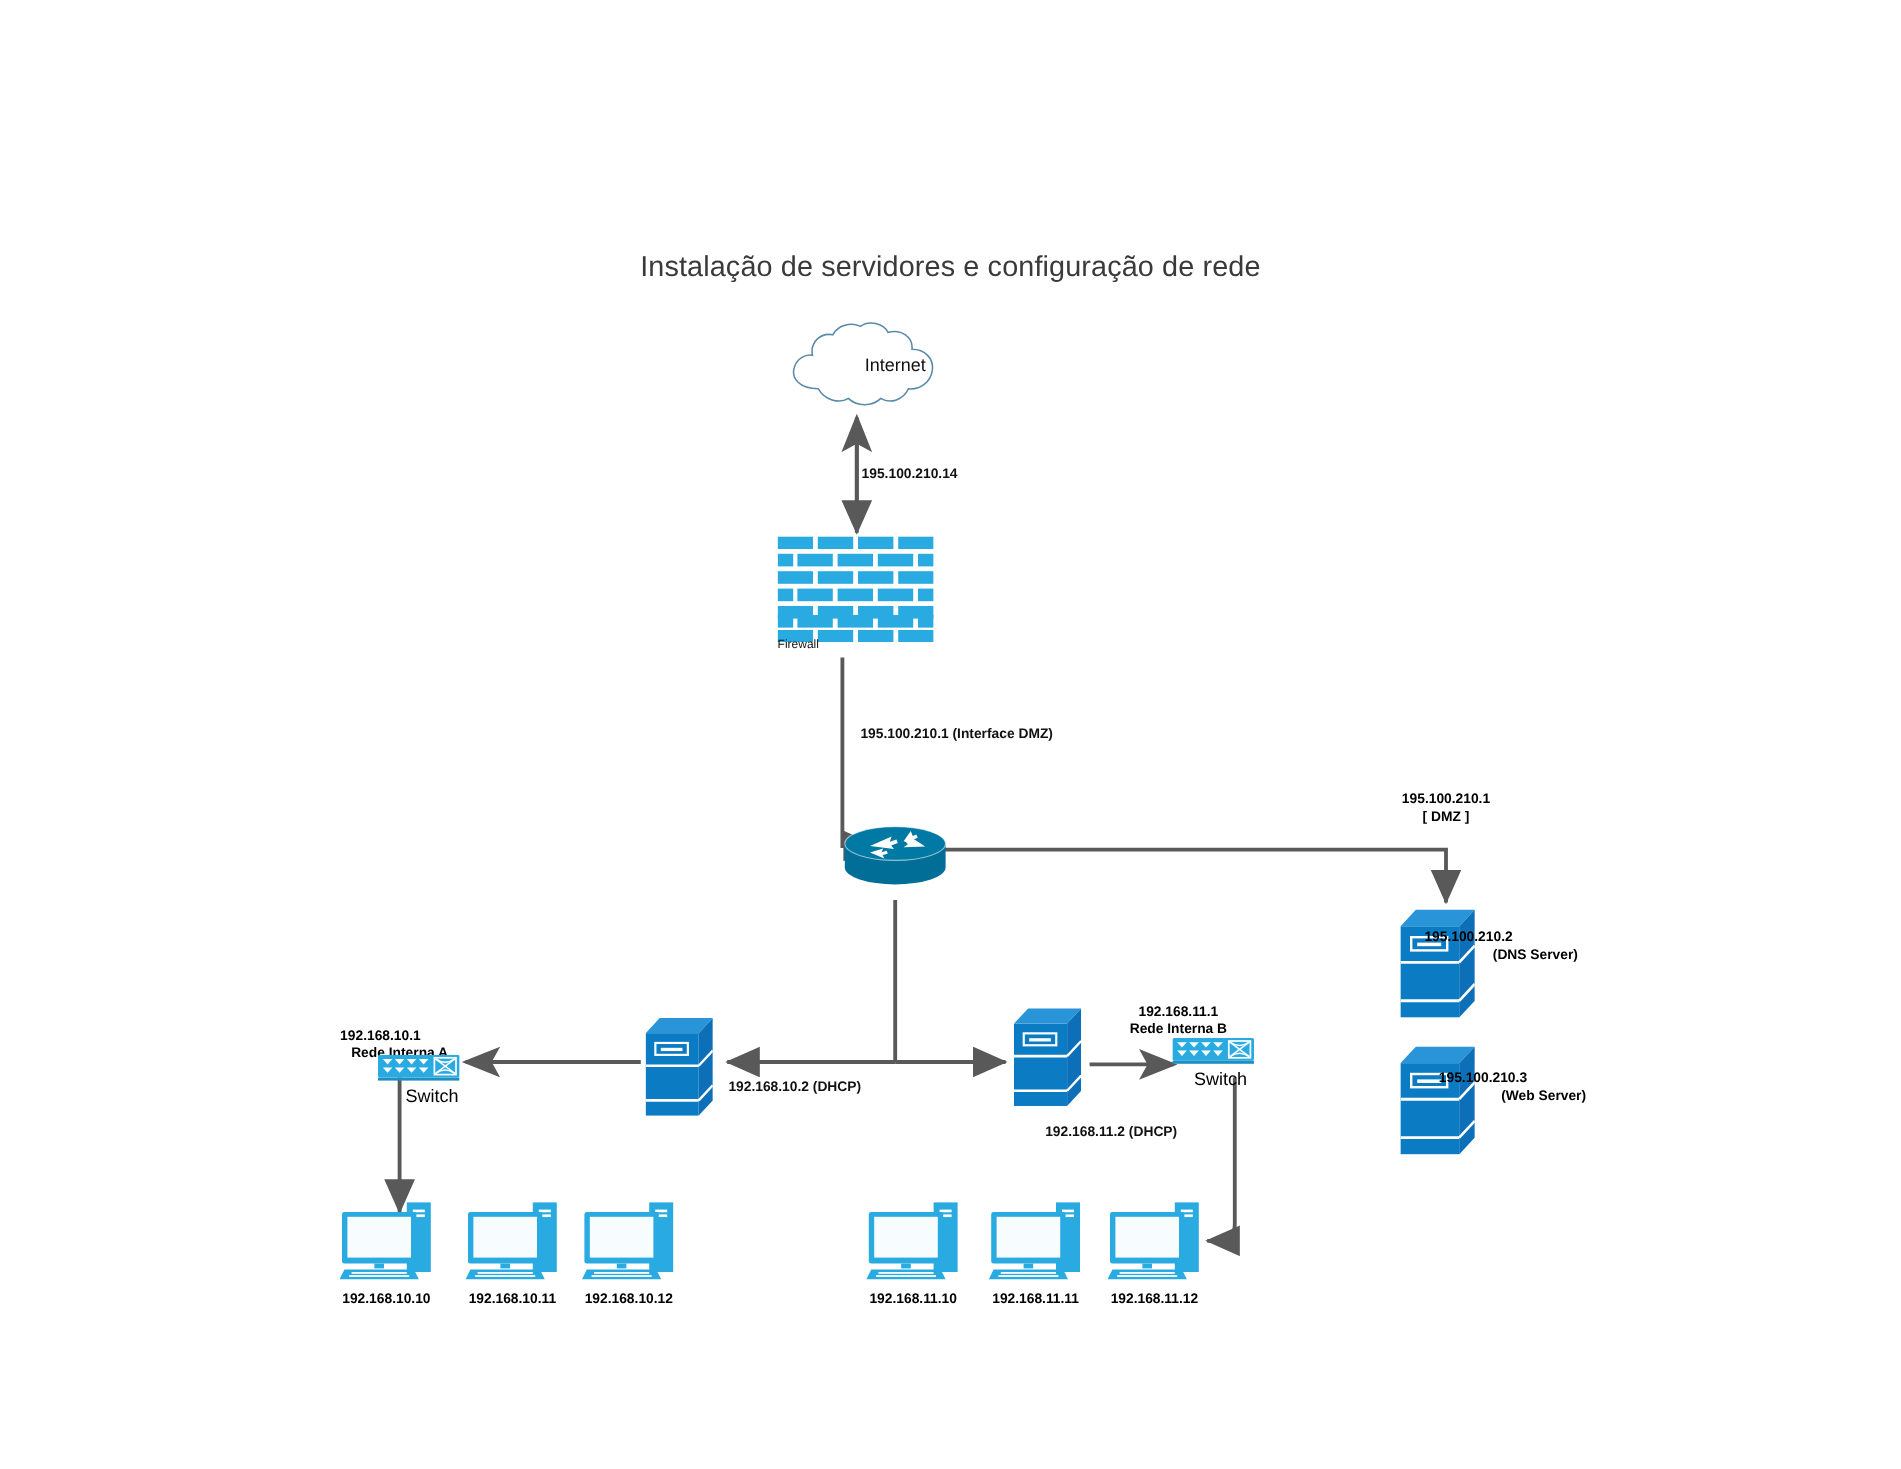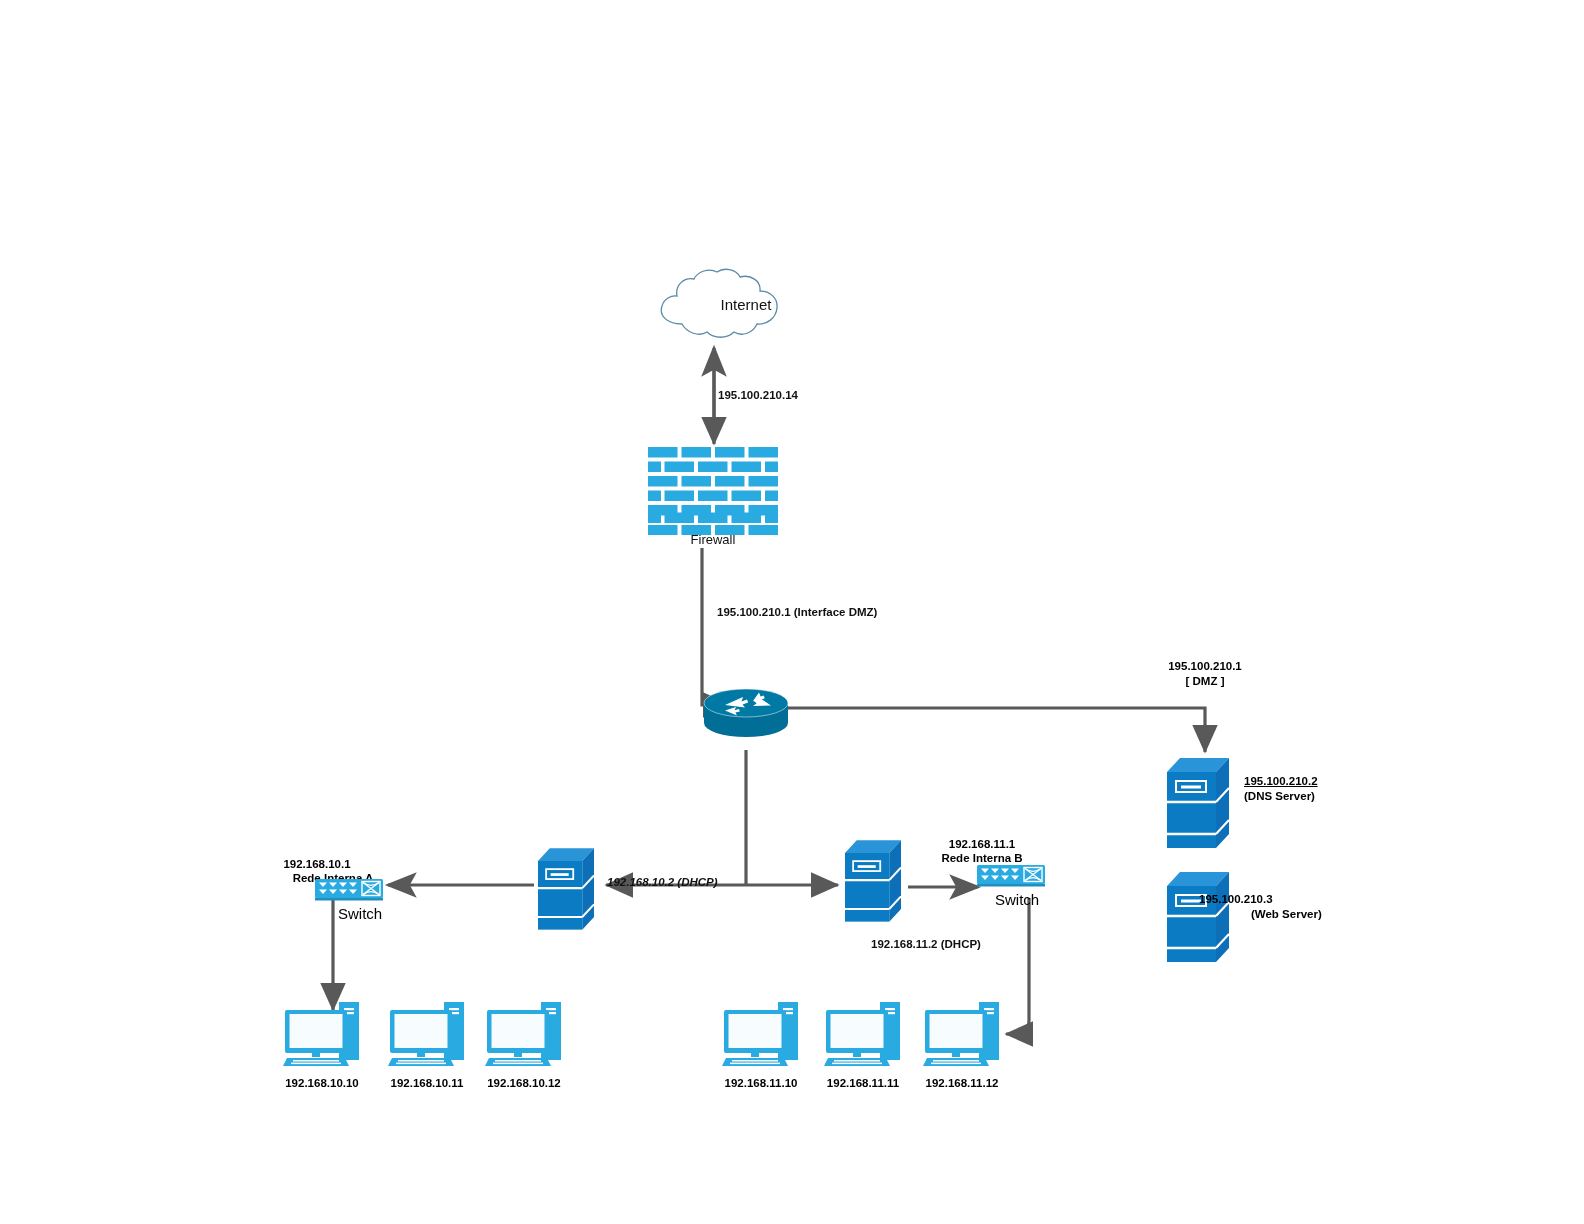--- a/index.html
+++ b/index.html
@@ -54,22 +54,21 @@
     width: 120px;
     text-align: center;
     font-size: 15px;
     color: #111;
   }
   .firewall-label {
     position: absolute;
     left: 648px;
     top: 532px;
     width: 130px;
-    text-align: center;
-    font-size: 13px;
+    font-size: 10px;
     color: #111;
   }
   .switch-sub {
     position: absolute;
     font-size: 15px;
     color: #000;
     white-space: nowrap;
   }
   .edge-label {
     position: absolute;
@@ -85,20 +84,21 @@
     white-space: nowrap;
     font-weight: bold;
     text-align: center;
   }
 </style>
 </head>
 <body>
 
 <div id="page">
 
+  <div id="diagram-title">Instalação de servidores e configuração de rede</div>
 
   <svg class="layer" viewBox="0 0 1584 1224">
     <defs>
       <marker id="arrow" markerWidth="10" markerHeight="10" refX="8.5" refY="4" orient="auto" markerUnits="strokeWidth">
         <path d="M0,0 L9,4 L0,8 z" fill="#595959"></path>
       </marker>
       <marker id="arrowflat" markerWidth="11" markerHeight="10" refX="9" refY="4" orient="auto" markerUnits="strokeWidth">
         <path d="M0,0 L10,4 L0,8 L2.2,4 z" fill="#595959"></path>
       </marker>
     </defs>
@@ -227,21 +227,21 @@
 
       <line x1="0" y1="44" x2="49" y2="44" stroke="#ffffff" stroke-width="2.4"></line>
       <line x1="0" y1="76" x2="49" y2="76" stroke="#ffffff" stroke-width="2.4"></line>
       <line x1="49" y1="44" x2="62" y2="30" stroke="#ffffff" stroke-width="2.2"></line>
       <line x1="49" y1="76" x2="62" y2="62" stroke="#ffffff" stroke-width="2.2"></line>
 
       <rect x="9" y="23" width="30" height="11" fill="none" stroke="#ffffff" stroke-width="2"></rect>
       <rect x="14" y="27.5" width="20" height="3" fill="#ffffff"></rect>
     </svg>
   </div>
-  <div class="lbl" style="left:1244px; top:774px;text-decoration:underline;">195.100.210.2</div>
+  <div class="lbl" style="left:1187px; top:774px;">195.100.210.2</div>
   <div class="lbl" style="left:1244px; top:789px;">(DNS Server)</div>
 
   <div class="node" style="left:1167px; top:872px;">
     <svg width="62" height="90" viewBox="0 0 62 90">
       <polygon points="0,14 13,0 62,0 49,14" fill="#2a94d8"></polygon>
       <polygon points="49,14 62,0 62,76 49,90" fill="#0d6fb8"></polygon>
       <rect x="0" y="14" width="49" height="76" fill="#0b7cc4"></rect>
       <line x1="0" y1="44" x2="49" y2="44" stroke="#ffffff" stroke-width="2.4"></line>
       <line x1="0" y1="76" x2="49" y2="76" stroke="#ffffff" stroke-width="2.4"></line>
       <line x1="49" y1="44" x2="62" y2="30" stroke="#ffffff" stroke-width="2.2"></line>
@@ -259,21 +259,21 @@
       <polygon points="49,14 62,0 62,76 49,90" fill="#0d6fb8"></polygon>
       <rect x="0" y="14" width="49" height="76" fill="#0b7cc4"></rect>
       <line x1="0" y1="44" x2="49" y2="44" stroke="#ffffff" stroke-width="2.4"></line>
       <line x1="0" y1="76" x2="49" y2="76" stroke="#ffffff" stroke-width="2.4"></line>
       <line x1="49" y1="44" x2="62" y2="30" stroke="#ffffff" stroke-width="2.2"></line>
       <line x1="49" y1="76" x2="62" y2="62" stroke="#ffffff" stroke-width="2.2"></line>
       <rect x="9" y="23" width="30" height="11" fill="none" stroke="#ffffff" stroke-width="2"></rect>
       <rect x="14" y="27.5" width="20" height="3" fill="#ffffff"></rect>
     </svg>
   </div>
-  <div class="edge-label" style="left:607px; top:876px;font-style:italic;">192.168.10.2 (DHCP)</div>
+  <div class="edge-label" style="left:607px; top:900px;">192.168.10.2 (DHCP)</div>
 
   <div class="node" style="left:845px; top:840px;">
     <svg width="56" height="82" viewBox="0 0 62 90">
       <polygon points="0,14 13,0 62,0 49,14" fill="#2a94d8"></polygon>
       <polygon points="49,14 62,0 62,76 49,90" fill="#0d6fb8"></polygon>
       <rect x="0" y="14" width="49" height="76" fill="#0b7cc4"></rect>
       <line x1="0" y1="44" x2="49" y2="44" stroke="#ffffff" stroke-width="2.4"></line>
       <line x1="0" y1="76" x2="49" y2="76" stroke="#ffffff" stroke-width="2.4"></line>
       <line x1="49" y1="44" x2="62" y2="30" stroke="#ffffff" stroke-width="2.2"></line>
       <line x1="49" y1="76" x2="62" y2="62" stroke="#ffffff" stroke-width="2.2"></line>

